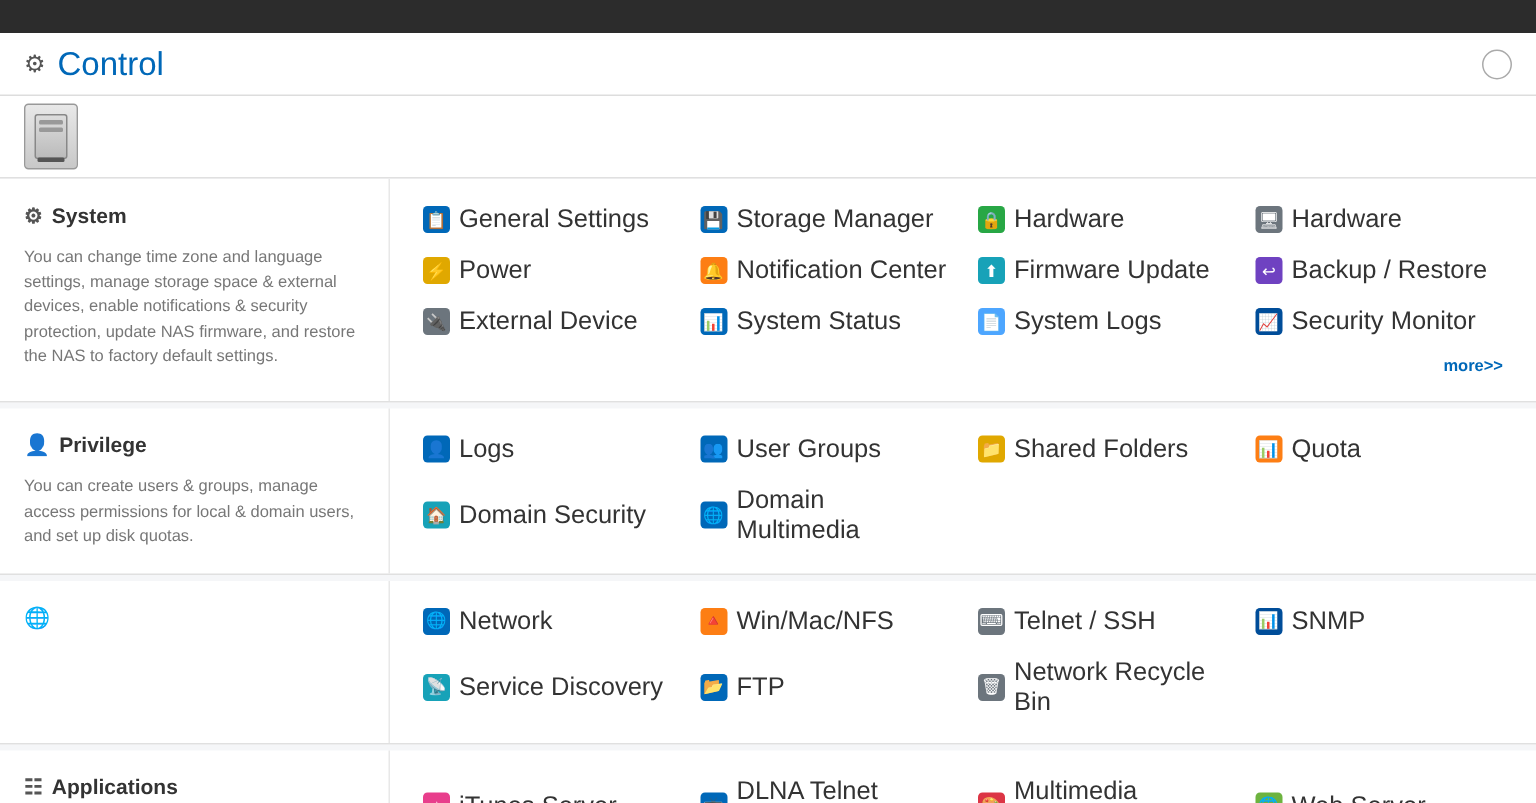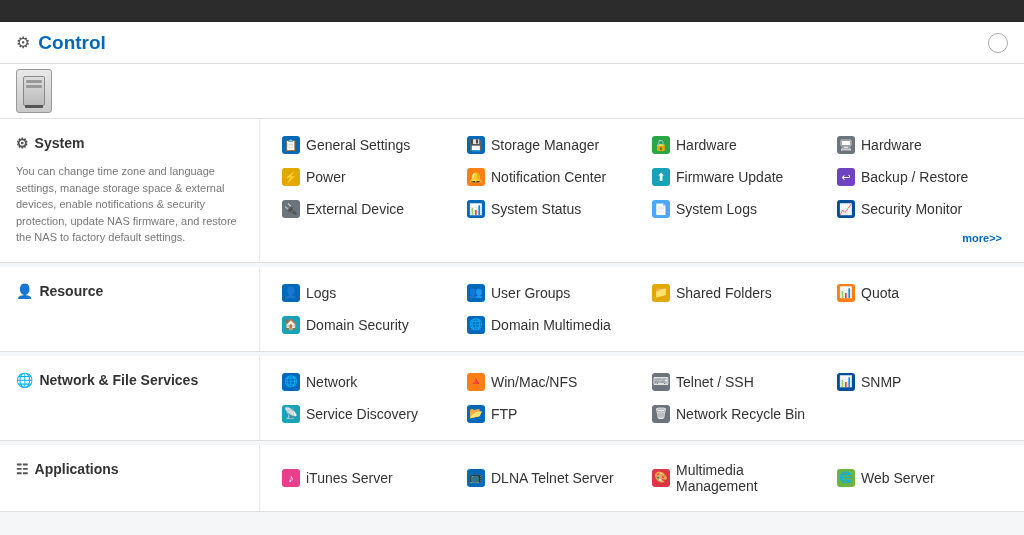--- a/index.html
+++ b/index.html
@@ -28,21 +28,21 @@
     .header {
       background: #fff;
       border-bottom: 1px solid #ddd;
       padding: 8px 16px;
       display: flex;
       align-items: center;
       justify-content: space-between;
       height: 42px;
     }
     .header-left { display: flex; align-items: center; gap: 8px; }
-    .header-logo { font-size: 19px; font-weight: bold; color: #333; }
+    .header-logo { font-size: 22px; font-weight: normal; color: #333; }
     .header-logo span { color: #0068b8; }
     .gear-icon { color: #555; font-size: 16px; }
     .header-right { display: flex; gap: 12px; color: #555; font-size: 16px; cursor: pointer; }
 
     
     .device-bar {
       background: #fff;
       border-bottom: 1px solid #e0e0e0;
       padding: 8px 16px;
       display: flex;
@@ -108,21 +108,21 @@
     }
     .menu-item {
       display: flex;
       align-items: center;
       gap: 6px;
       padding: 5px 6px;
       cursor: pointer;
       border-radius: 3px;
       transition: background 0.1s;
     }
-    .menu-item-label { font-size: 14px; color: #333; }
+    .menu-item-label { font-size: 17px; color: #333; }
     .more-link {
       grid-column: 4;
       justify-self: end;
       align-self: end;
       color: #0068b8;
       font-size: 11px;
       cursor: pointer;
       padding: 5px 6px;
       font-weight: bold;
     }
@@ -264,22 +264,23 @@
           <div class="icon-box bg-dark-blue">📈</div>
           <span class="menu-item-label">Security Monitor</span>
         </div>
         <div class="more-link">more&gt;&gt;</div>
       </div>
     </div>
     <div class="section">
       <div class="section-left">
         <div class="section-title">
           <span class="section-icon">👤</span>
-          <span>Resource</span>
-        </div>
+          <span>Privilege</span>
+        </div>
+        <div class="section-desc">You can create users &amp; groups, manage access permissions for local &amp; domain users, and set up disk quotas.</div>
       </div>
       <div class="section-right">
         <div class="menu-item">
           <div class="icon-box bg-blue">👤</div>
           <span class="menu-item-label">Logs</span>
         </div>
         <div class="menu-item">
           <div class="icon-box bg-blue">👥</div>
           <span class="menu-item-label">User Groups</span>
         </div>
@@ -298,21 +299,20 @@
         <div class="menu-item">
           <div class="icon-box bg-blue">🌐</div>
           <span class="menu-item-label">Domain Multimedia</span>
         </div>
       </div>
     </div>
     <div class="section">
       <div class="section-left">
         <div class="section-title">
           <span class="section-icon">🌐</span>
-          <span>Network &amp; File Services</span>
         </div>
       </div>
       <div class="section-right">
         <div class="menu-item">
           <div class="icon-box bg-blue">🌐</div>
           <span class="menu-item-label">Network</span>
         </div>
         <div class="menu-item">
           <div class="icon-box bg-orange">🔺</div>
           <span class="menu-item-label">Win/Mac/NFS</span>

